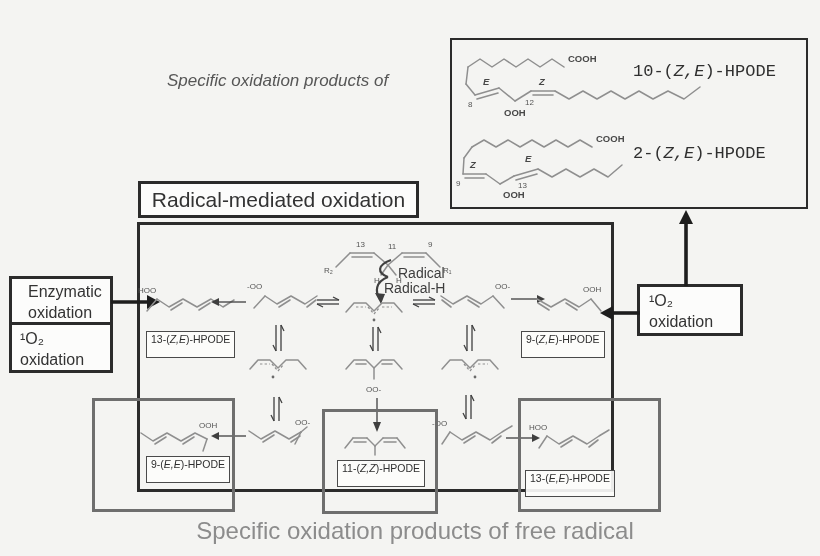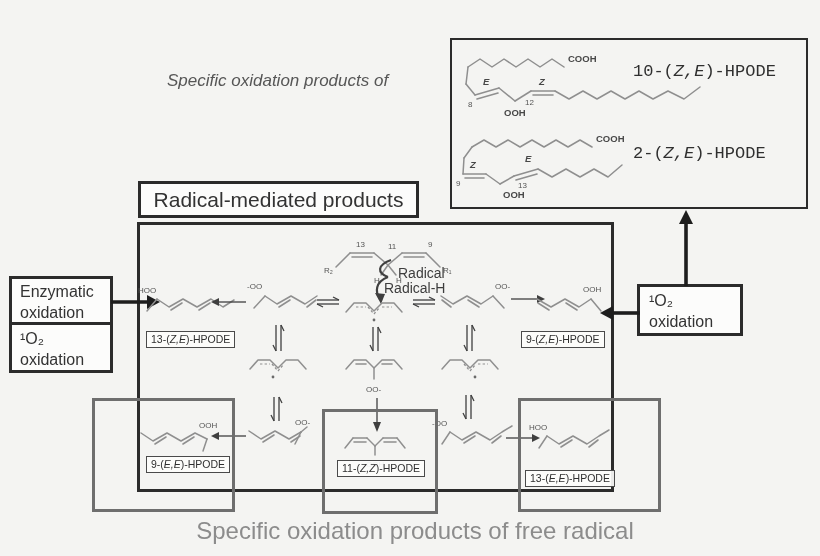--- a/index.html
+++ b/index.html
@@ -1,21 +1,21 @@
 <!DOCTYPE html>
 <html style="--background: #f4f4f2; --dark-border: #2b2b2b; --gray-border: #6e6e6e; --structure-stroke: #8f8f8f; --caption-top: #565656; --caption-bottom: #8c8c8c;"><head>
 <meta charset="utf-8">
 <style>
   * { margin:0; padding:0; box-sizing:border-box; }
   html,body { background:#ffffff; font-family:"Liberation Sans", sans-serif; }
   #canvas { position:relative; width:820px; height:556px; background:var(--background,#f4f4f2); overflow:hidden; }
   .frame { position:absolute; border:3px solid var(--dark-border,#2b2b2b); }
   .grayframe { position:absolute; border:3px solid var(--gray-border,#6e6e6e); }
   .whitebox { position:absolute; background:#fcfcfb; border:3px solid var(--dark-border,#2b2b2b); color:#333; }
-  .tagbox { position:absolute; border:1px solid #4a4a4a; background:rgba(252,252,251,.92); font-size:10.5px; color:#2f2f2f; padding:1px 4px 2px; white-space:nowrap; line-height:12px; }
+  .tagbox { position:absolute; border:1px solid #4a4a4a; background:rgba(252,252,251,.92); font-size:10.5px; color:#2f2f2f; padding:1px 4px 12px; white-space:nowrap; line-height:12px; }
   .bigname { position:absolute; font-size:17px; color:#2f2f2f; white-space:nowrap;font-family:Liberation Mono, monospace; }
   .caption { position:absolute; font-size:17px; line-height:29px; color:var(--caption-top,#565656);font-style:italic; }
   .caption2 { position:absolute; font-size:24px; color:var(--caption-bottom,#8c8c8c); text-align:center; }
   .minitext { position:absolute; font-size:14px; color:#3d3d3d; white-space:nowrap; }
   svg { position:absolute; overflow:visible; }
   .chain { fill:none; stroke:var(--structure-stroke,#8f8f8f); stroke-width:1.5; stroke-linecap:round; stroke-linejoin:round; }
   .dbl { fill:none; stroke:var(--structure-stroke,#8f8f8f); stroke-width:1.6; stroke-linecap:round; }
   .dash { fill:none; stroke:var(--structure-stroke,#8f8f8f); stroke-width:1.2; stroke-dasharray:2.4 2.2; }
   .dot { fill:#6a6a6a; }
   .sgl { font-size:9.5px; fill:#474747; font-weight:bold; }
@@ -71,26 +71,26 @@
     <text class="sgl" x="140" y="14">COOH</text>
     <text class="sgl ital" x="14" y="40">Z</text>
     <text class="sgs" x="0" y="58">9</text>
     <text class="sgl" x="47" y="70">OOH</text>
     <text class="sgl ital" x="69" y="34">E</text>
     <text class="sgs" x="62" y="60">13</text>
   </svg>
   <div class="bigname" style="left:633px;top:144px"><span>2-(</span><i>Z,E</i><span>)-HPODE</span></div>
 
   <div class="whitebox" style="left:138px;top:181px;width:281px;height:37px;font-size:21px;line-height:31px;text-align:center">
-    <span>Radical-mediated products</span>
+    <span>Radical-mediated oxidation</span>
   </div>
 
   <div class="frame" style="left:137px;top:222px;width:477px;height:270px"></div>
 
-  <div class="whitebox" style="left:9px;top:276px;width:104px;height:49px;font-size:16px;line-height:21px;padding:2px 0 0 8px">
+  <div class="whitebox" style="left:9px;top:276px;width:104px;height:49px;font-size:16px;line-height:21px;padding:2px 0 0 16px">
     <div>Enzymatic</div>
     <div>oxidation</div>
   </div>
   <div class="whitebox" style="left:9px;top:322px;width:104px;height:51px;font-size:16px;line-height:21px;padding:3px 0 0 8px">
     <div>¹O₂</div>
     <div>oxidation</div>
   </div>
 
   <div class="whitebox" style="left:637px;top:284px;width:106px;height:52px;font-size:16px;line-height:21px;padding:3px 0 0 9px">
     <div>¹O₂</div>

